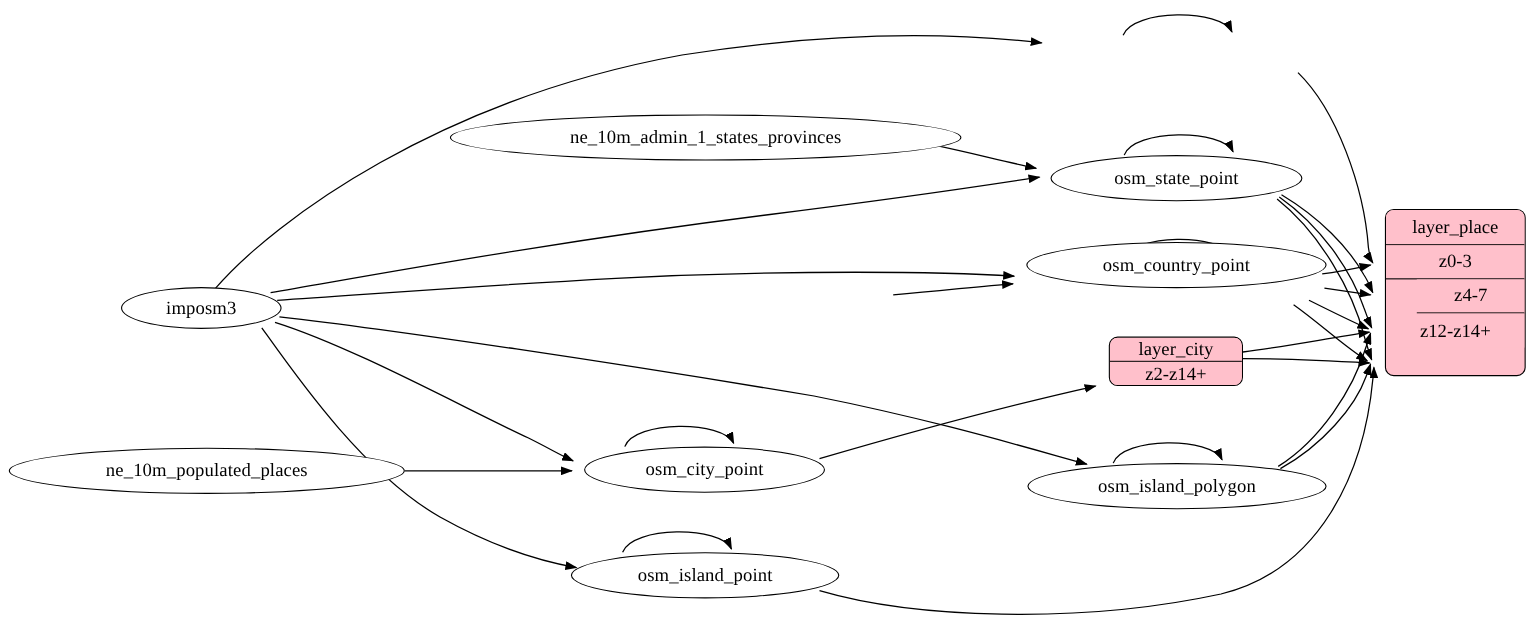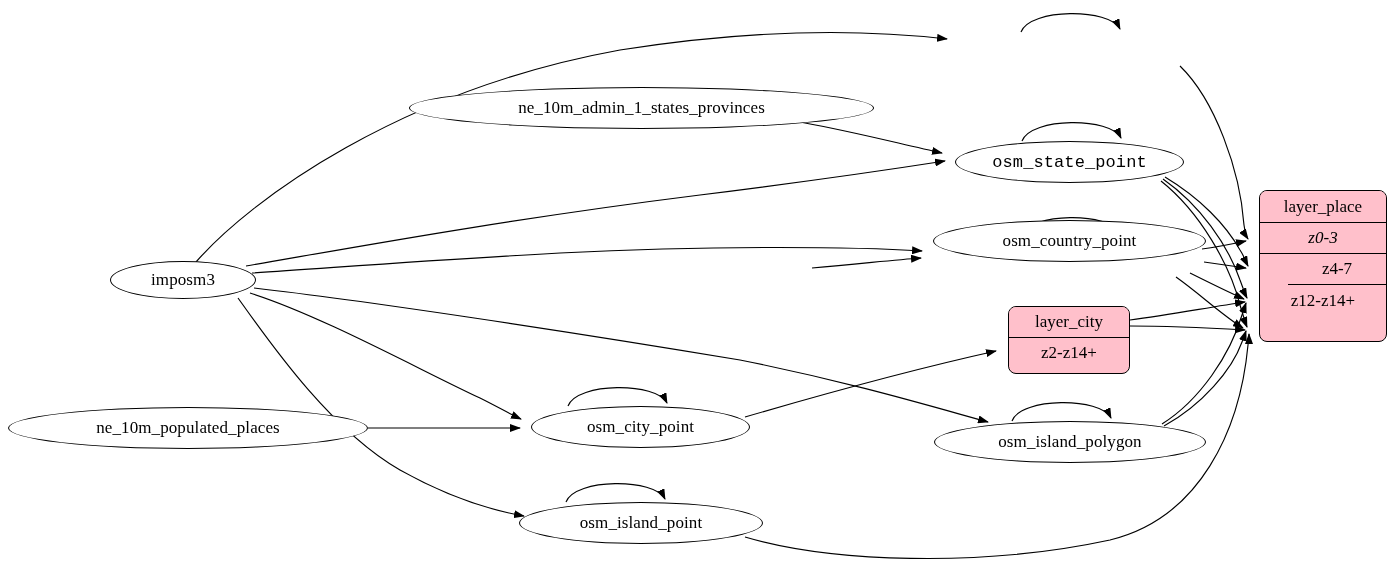--- a/index.html
+++ b/index.html
@@ -93,51 +93,51 @@
   </svg>
 
   <div class="node ellipse" style="left:110px;top:261px;width:146px;height:38px;">
     <span class="lbl">imposm3</span>
   </div>
 
   <div class="node ellipse" style="left:8px;top:407px;width:360px;height:42px;">
     <span class="lbl">ne_10m_populated_places</span>
   </div>
 
-  <div class="node ellipse" style="left:409px;top:87px;width:465px;height:42px;text-align:right;">
+  <div class="node ellipse" style="left:409px;top:104px;width:465px;height:42px;text-align:right;">
     <span class="lbl">ne_10m_admin_1_states_provinces</span>
   </div>
 
 
 
-  <div class="node ellipse" style="left:955px;top:141px;width:229px;height:42px;font-family:Liberation Mono, monospace;">
+  <div class="node ellipse" style="left:955px;top:141px;width:229px;height:42px;">
     <span class="lbl">osm_state_point</span>
   </div>
 
   <div class="node ellipse" style="left:933px;top:220px;width:273px;height:42px;">
     <span class="lbl">osm_country_point</span>
   </div>
 
   <div class="node ellipse" style="left:531px;top:406px;width:219px;height:42px;">
     <span class="lbl">osm_city_point</span>
   </div>
 
   <div class="node ellipse" style="left:519px;top:502px;width:244px;height:42px;">
     <span class="lbl">osm_island_point</span>
   </div>
 
   <div class="node ellipse" style="left:934px;top:421px;width:272px;height:42px;">
     <span class="lbl">osm_island_polygon</span>
   </div>
 
-  <div class="node record" style="left:1008px;top:306px;width:122px;height:68px;">
+  <div class="node record" style="left:1008px;top:306px;width:122px;height:45px;">
     <div class="cell" style="height:30px;">layer_city</div>
     <div class="cell" style="height:29px;">z2-z14+</div>
   </div>
 
   <div class="node record" style="left:1259px;top:190px;width:128px;height:152px;">
     <div class="cell" style="height:31px;">layer_place</div>
-    <div class="cell" style="height:30px;font-style:italic;">z0-3</div>
+    <div class="cell" style="height:30px;">z0-3</div>
     <div class="cell" style="height:30px;margin-left:28px;">z4-7</div>
     <div class="cell" style="height:31px;">z12-z14+</div>
   </div>
 
 </div>
 
 </body></html>

